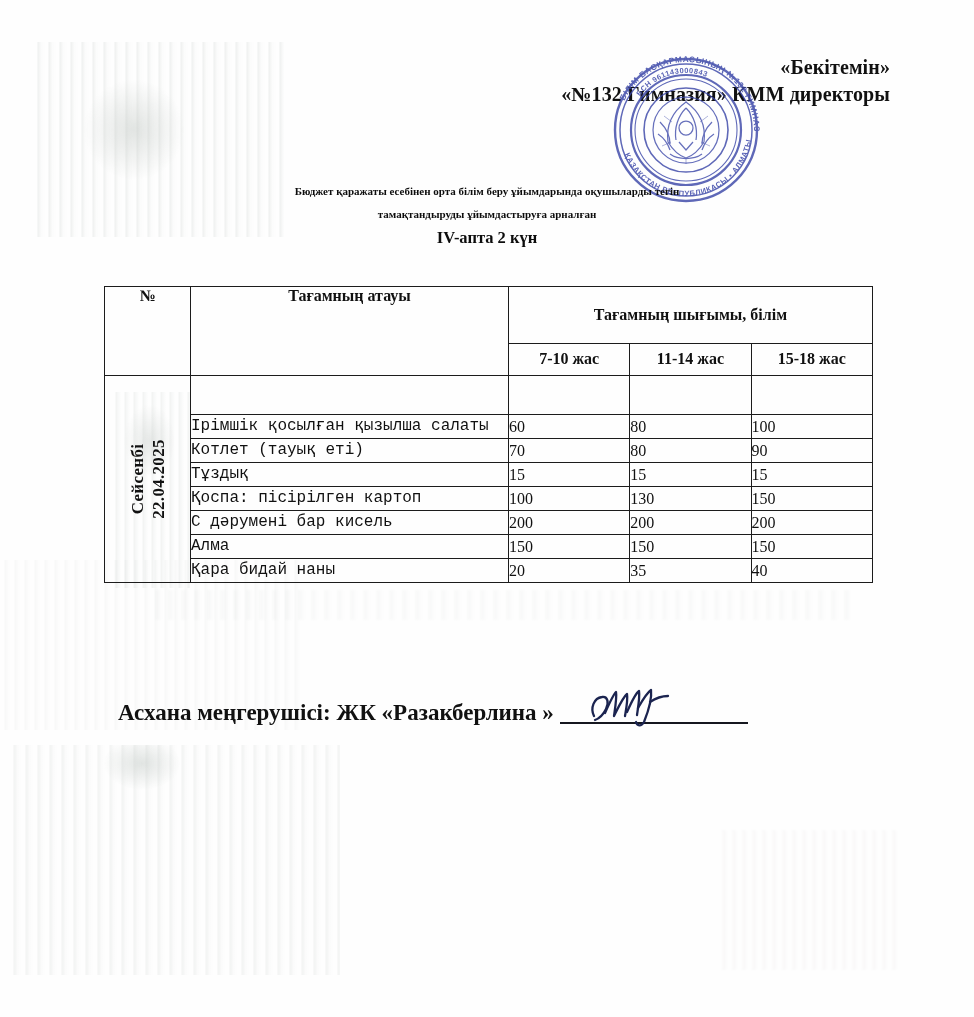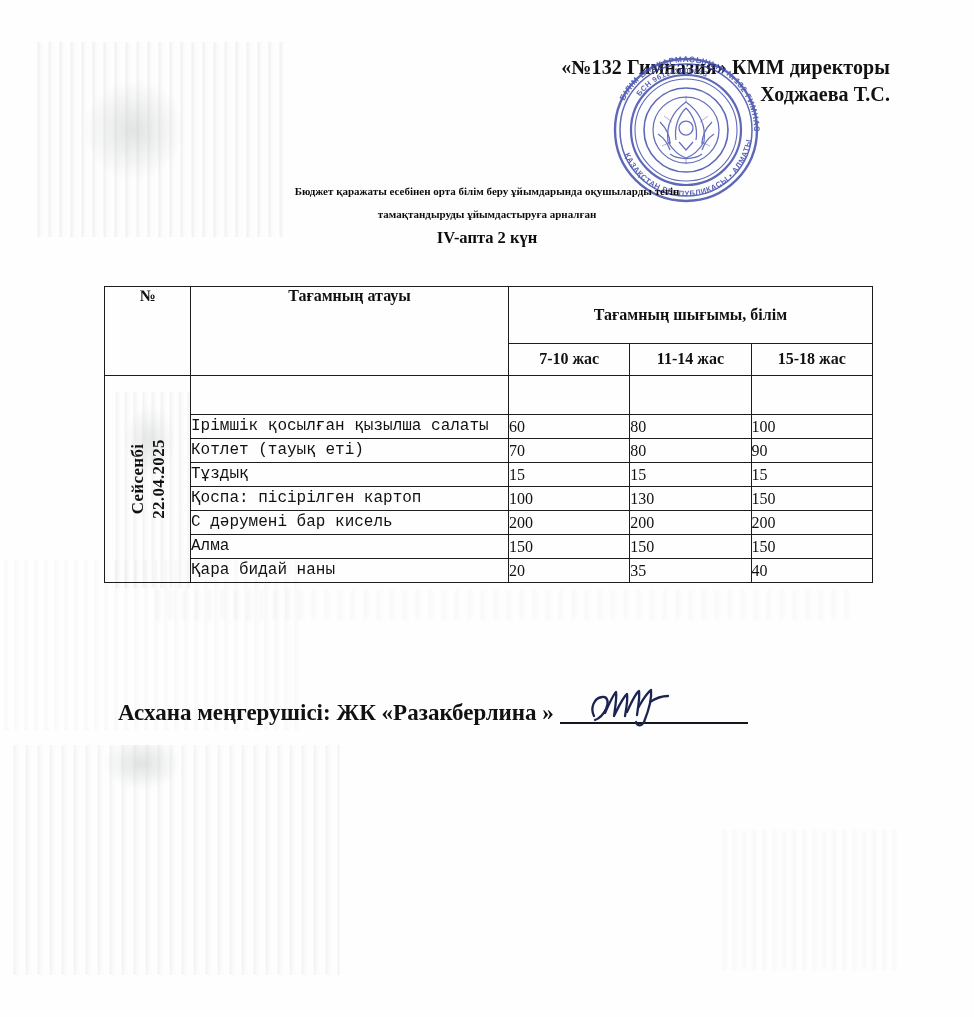--- a/index.html
+++ b/index.html
@@ -292,22 +292,22 @@
 <div id="page">
 
   <div class="noise" id="streaks-topleft"></div>
   <div class="noise" id="streaks-midleft"></div>
   <div class="noise" id="streaks-bottomleft"></div>
   <div class="noise" id="streaks-table-left"></div>
   <div class="noise" id="smudge-right"></div>
   <div class="noise" id="smudge-below-table"></div>
 
   <div id="approval-block">
+    <span class="ln">«Бекітемін»</span>
     <span class="ln">«№132 Гимназия» КММ директоры</span>
-    <span class="ln">Ходжаева Т.С.</span>
   </div>
 
   <svg id="official-stamp" viewBox="0 0 176 176">
     <defs>
       <path id="arcOuter" d="M 88,88 m -68,0 a 68,68 0 1,1 136,0" fill="none"></path>
       <path id="arcInner" d="M 88,88 m -57,0 a 57,57 0 1,1 114,0" fill="none"></path>
       <path id="arcBottom" d="M 88,88 m -66,0 a 66,66 0 1,0 132,0" fill="none"></path>
     </defs>
     <g stroke="#3a46a8" fill="none" opacity="0.92">
       <circle cx="88" cy="88" r="71" stroke-width="2.4"></circle>

